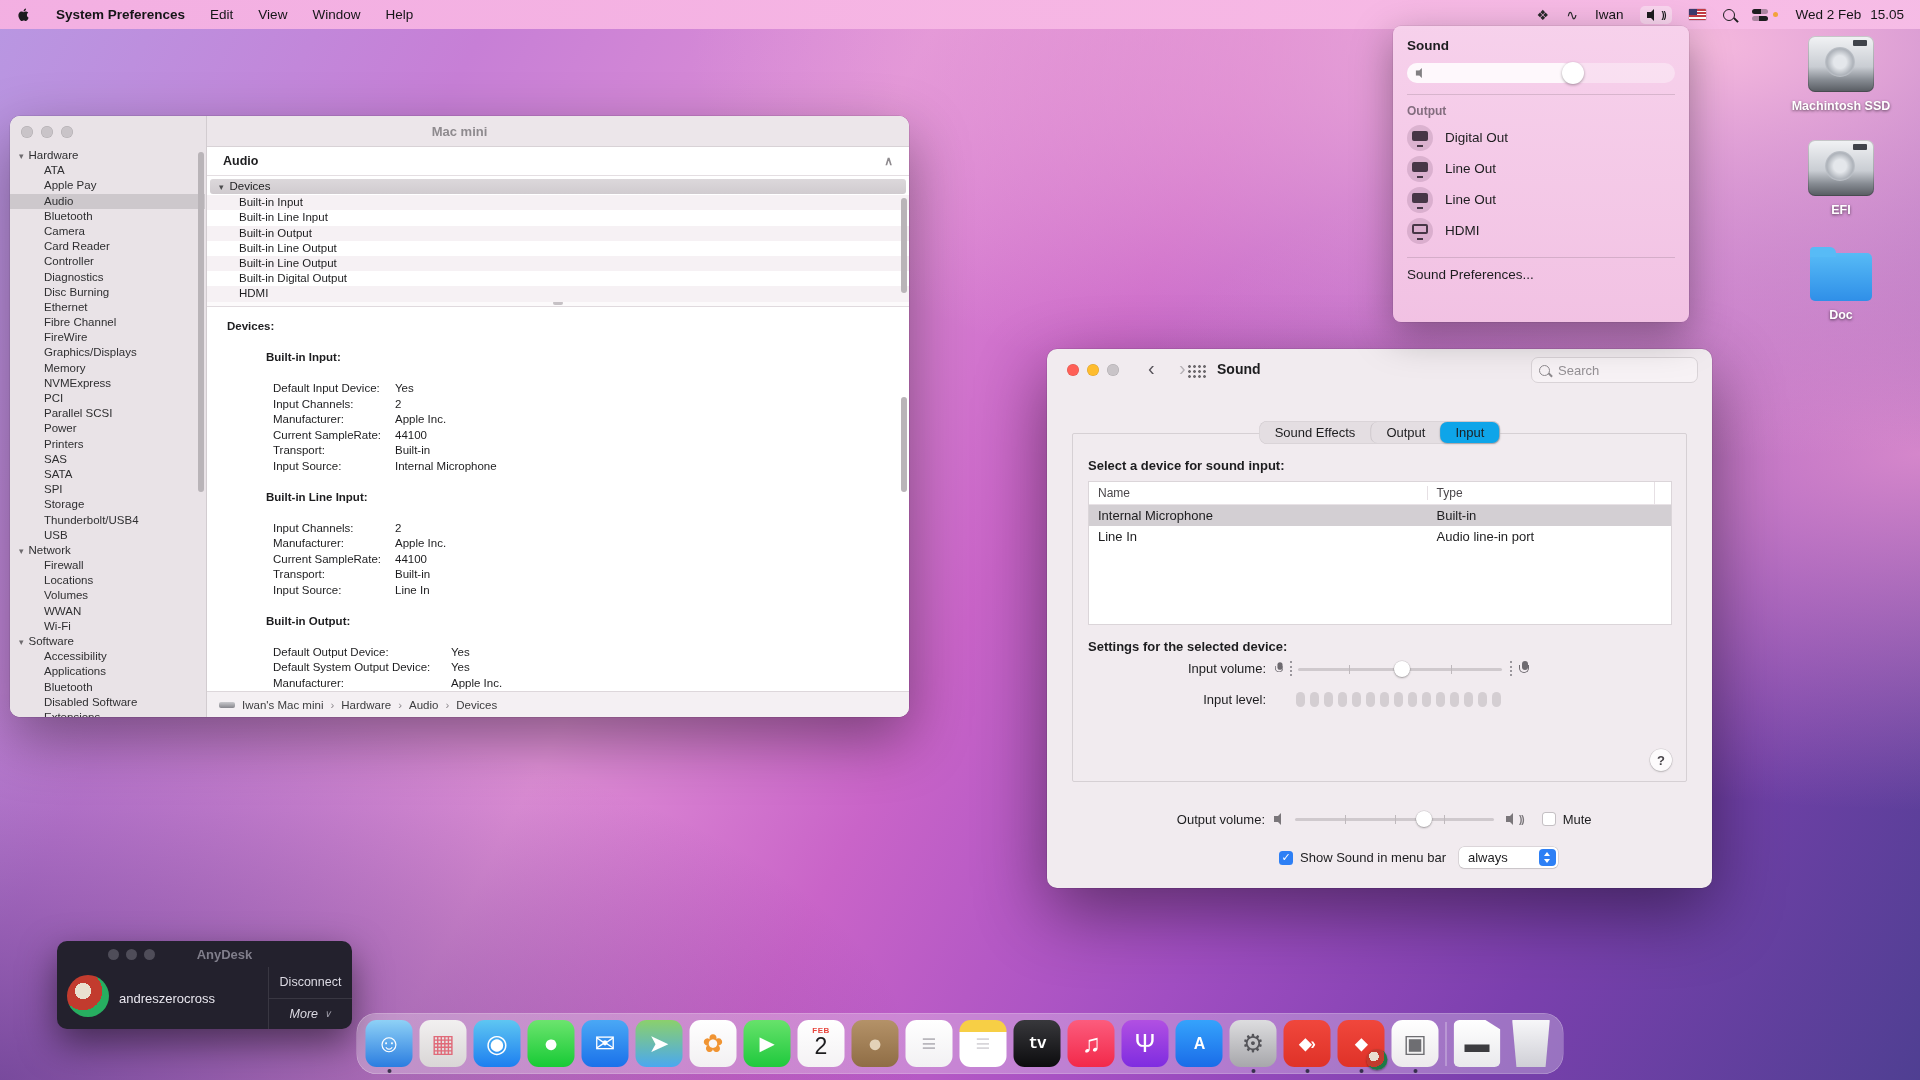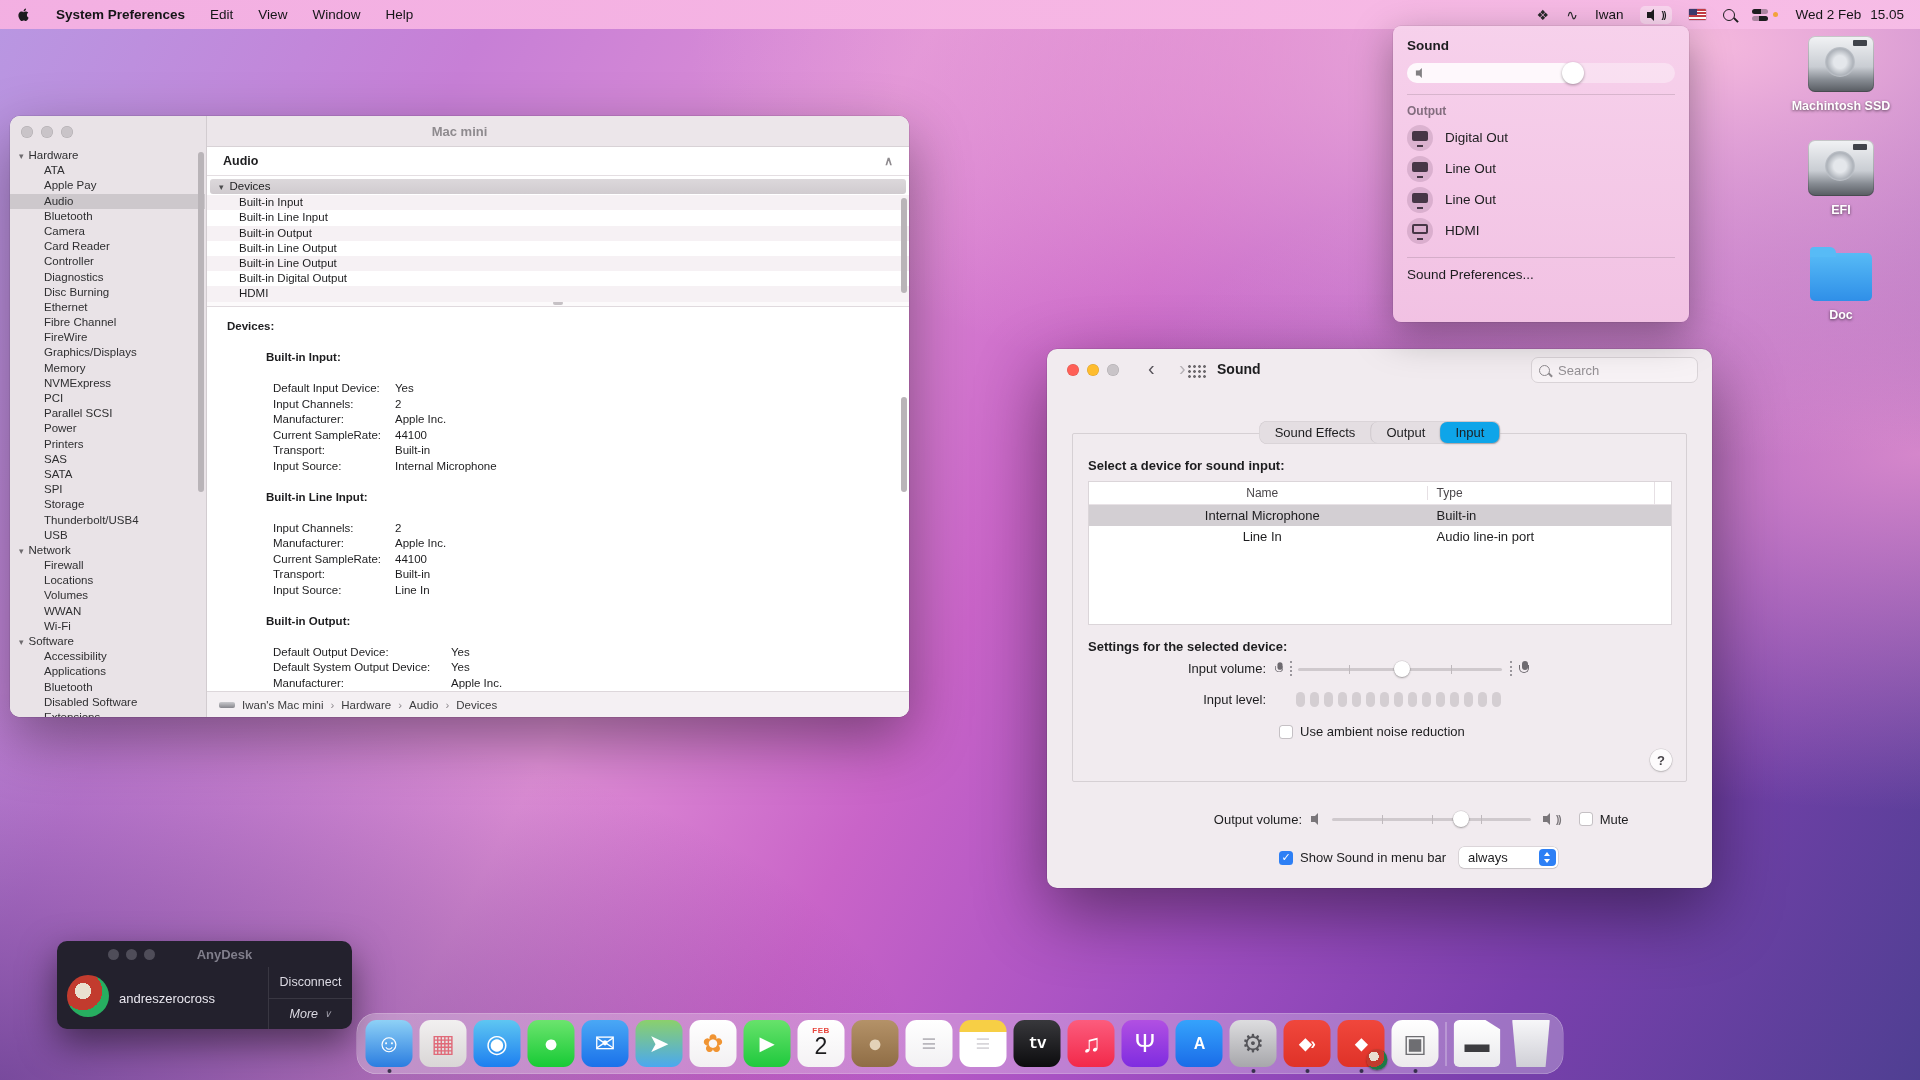--- a/index.html
+++ b/index.html
@@ -137,21 +137,21 @@
     padding:1px;box-shadow:inset 0 0 0 .5px #cfc9cd;z-index:2;}
   .tab{font-size:13px;padding:3px 15px;border-radius:7px;cursor:default;}
   .tab.selected{background:#0ea5e9;box-shadow:0 1px 2px rgba(0,0,0,.22),0 0 0 .5px rgba(0,0,0,.08);}
   .tab:not(.selected)+.tab:not(.selected){border-left:1px solid #c9c3c7;}
   .swbox{position:absolute;left:25px;right:25px;top:84px;height:347px;border:1px solid #d6d0d4;border-radius:2px;}
   .sel-label{position:absolute;left:15px;top:24px;font-weight:bold;font-size:13px;}
   .dev-table{position:absolute;left:15px;right:14px;top:47px;height:144px;background:#fff;border:1px solid #dbd5d9;box-sizing:border-box;}
   .dt-head{height:22px;display:flex;align-items:center;font-size:12px;color:#4a464a;border-bottom:1px solid #e8e2e6;}
   .dt-row{height:21px;display:flex;align-items:center;font-size:13px;}
   .dt-row.selected{background:#d3cfd3;}
-  .col-name{width:58%;padding-left:9px;box-sizing:border-box;text-align:center;}
+  .col-name{width:58%;padding-left:9px;box-sizing:border-box;}
   .col-type{flex:1;padding-left:9px;border-left:1px solid transparent;}
   .dt-head .col-type{border-left:1px solid #e6e0e4;}
   .dt-head .stub{width:16px;height:100%;border-left:1px solid #e6e0e4;}
   .set-label{position:absolute;left:15px;top:205px;font-weight:bold;font-size:13px;}
   .setrow{position:absolute;left:0;right:0;display:flex;align-items:center;font-size:13px;}
   .setrow .lab{width:193px;text-align:right;flex:0 0 auto;}
   .mic{position:relative;width:14px;height:17px;flex:0 0 auto;}
   .mic::before{content:"";position:absolute;left:4px;top:1px;width:6px;height:9px;background:#6e6a70;border-radius:3px;}
   .mic::after{content:"";position:absolute;left:1px;top:5px;width:10px;height:8px;border:1.5px solid #6e6a70;border-top:none;
     border-radius:0 0 7px 7px;box-sizing:border-box;}
@@ -584,30 +584,25 @@
           <span class="pill"></span>
           <span class="pill"></span>
           <span class="pill"></span>
           <span class="pill"></span>
           <span class="pill"></span>
           <span class="pill"></span>
           <span class="pill"></span>
         </span>
     </div>
 
-    <div class="setrow" style="top:290px;">
-      <span style="width:206px;"></span>
-      <span class="cb"></span>
-      <span style="margin-left:7px;">Use ambient noise reduction</span>
-    </div>
 
     <div class="help-btn">?</div>
   </div>
 
-  <div class="setrow" style="top:462px;padding-left:37px;">
+  <div class="setrow" style="top:462px;">
     <span class="lab" style="width:218px;">Output volume:</span>
     <span class="spk2" style="margin-left:9px;"></span>
     <span class="slider" style="width:199px;margin-left:8px;">
       <span class="track"></span>
       <span class="tick" style="left:25%;"></span>
       <span class="tick" style="left:50%;"></span>
       <span class="tick" style="left:75%;"></span>
       <span class="knob" style="left: 65%;"></span>
     </span>
     <span class="spk2" style="margin-left:12px;"></span>

